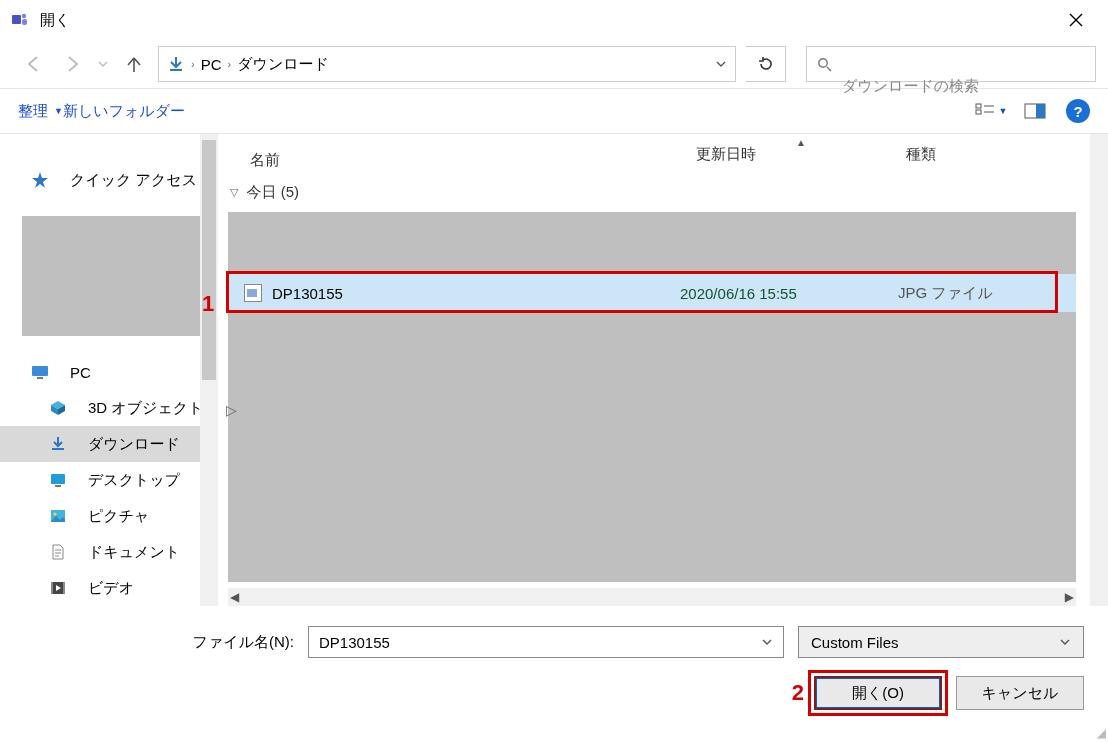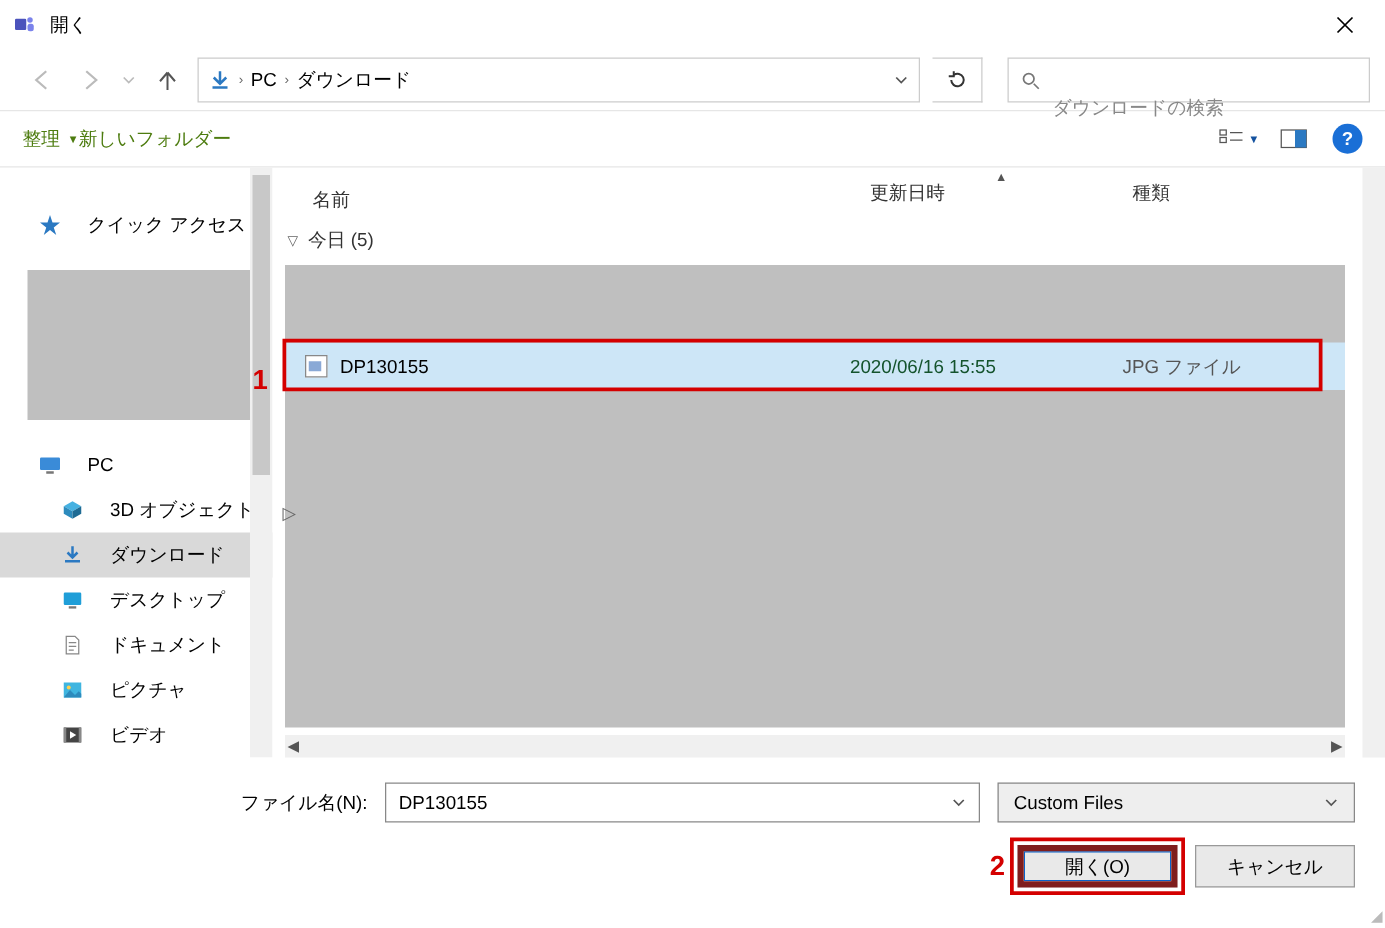--- a/index.html
+++ b/index.html
@@ -21,21 +21,21 @@
   .crumb-sep{ color:#666; margin:0 6px; font-size:11px;}
   .crumb { font-size:15px; color:#000; }
   .addr-drop{ margin-left:auto; color:#555; font-size:12px;}
   .refresh{ width:40px;height:36px;border:1px solid #ccc;border-left:none;display:flex;align-items:center;justify-content:center;color:#333;font-size:16px;}
   .searchbox{ width:290px;height:36px;border:1px solid #ccc;display:flex;align-items:center;padding:0 10px;margin-left:10px;background:#fff;gap:10px;}
   .searchbox .icon{color:#666;font-size:15px;}
   .searchbox .ph{color:#888;font-size:15px;margin-top:44px;}
 
   
   .toolbar{height:46px;border-top:1px solid #e6e6e6;border-bottom:1px solid #e6e6e6;display:flex;align-items:center;padding:0 18px;background:#fff;}
-  .toolbar .tl{color:#4d7c0f;font-size:15px;display:flex;align-items:center;gap:6px;cursor:pointer;}
+  .toolbar .tl{color:#1d4ed8;font-size:15px;display:flex;align-items:center;gap:6px;cursor:pointer;}
   .toolbar .tl .caret{font-size:9px;}
   .toolbar .newfolder{}
   .toolbar .spacer{flex:1;}
   .viewbtn{width:34px;height:26px;display:flex;align-items:center;justify-content:center;margin-left:10px;color:#555;}
   .viewbtn .caret{font-size:9px;margin-left:4px;color:#14529f;}
   .helpbtn{width:24px;height:24px;border-radius:50%;background:#1a6fd6;color:#fff;display:flex;align-items:center;justify-content:center;font-size:15px;font-weight:bold;margin-left:14px;}
 
   
   .bodysplit{display:flex;height:472px;position:relative;}
   .sidebar{width:218px;height:100%;position:relative;padding-top:28px;overflow:hidden;}
@@ -73,21 +73,21 @@
   .main .expand-caret{position:absolute;left:8px;top:268px;color:#666;font-size:14px;}
 
   
   .footer{padding:18px 24px 0 24px;}
   .fnrow{display:flex;align-items:center;height:36px;gap:14px;}
   .fnlabel{font-size:15px;text-align:right;width:270px;}
   .fncombo{flex:1;height:32px;border:1px solid #888;display:flex;align-items:center;padding:0 10px;justify-content:space-between;font-size:15px;}
   .ftcombo{width:286px;height:32px;border:1px solid #888;display:flex;align-items:center;padding:0 12px;justify-content:space-between;font-size:15px;background:#eee;}
   .btnrow{display:flex;justify-content:flex-end;gap:14px;margin-top:16px;align-items:center;position:relative;}
   .btn{width:128px;height:34px;border:1px solid #999;background:#e9e9e9;display:flex;align-items:center;justify-content:center;font-size:15px;cursor:pointer;}
-  .btn.primary{border:5px solid #7f1d1d;box-shadow:inset 0 0 0 1px #0a62c9;}
+  .btn.primary{border:2px solid #7f1d1d;box-shadow:inset 0 0 0 1px #0a62c9;}
   .high-red.r2{border-width:3px;}
   .corner{position:absolute;right:2px;bottom:2px;width:14px;height:14px;color:#bbb;font-size:12px;display:flex;align-items:flex-end;justify-content:flex-end;}
 
   svg{display:block;}
 </style>
 </head>
 <body>
 
 <div class="titlebar">
   <span class="app-icon">
@@ -229,36 +229,36 @@
       <span class="tree-icon">
         <svg width="16" height="14" viewBox="0 0 16 14">
             <rect x="1" y="1" width="14" height="10" rx="1" fill="#1f9ed8"></rect>
             <rect x="5" y="12" width="6" height="2" fill="#777"></rect>
           </svg>
       </span>
       <span>デスクトップ</span>
     </div>
     <div class="tree-item indent">
       <span class="tree-icon">
-        <svg width="14" height="16" viewBox="0 0 14 16">
-            <path d="M2 1 H9 L12 4 V15 H2 Z" fill="#fff" stroke="#888"></path>
-            <path d="M4 6 H10 M4 9 H10 M4 12 H8" stroke="#888"></path>
-          </svg>
-      </span>
-      <span>ドキュメント</span>
-    </div>
-    <div class="tree-item indent">
-      <span class="tree-icon">
         <svg width="16" height="14" viewBox="0 0 16 14">
             <rect x="1" y="1" width="14" height="12" fill="#3fb5e0"></rect>
             <circle cx="5" cy="5" r="1.6" fill="#ffd24d"></circle>
             <path d="M1 13 L6 7 L10 11 L13 8 L15 10 V13 Z" fill="#2d8bbd"></path>
           </svg>
       </span>
       <span>ピクチャ</span>
+    </div>
+    <div class="tree-item indent">
+      <span class="tree-icon">
+        <svg width="14" height="16" viewBox="0 0 14 16">
+            <path d="M2 1 H9 L12 4 V15 H2 Z" fill="#fff" stroke="#888"></path>
+            <path d="M4 6 H10 M4 9 H10 M4 12 H8" stroke="#888"></path>
+          </svg>
+      </span>
+      <span>ドキュメント</span>
     </div>
     <div class="tree-item indent">
       <span class="tree-icon">
         <svg width="16" height="14" viewBox="0 0 16 14">
             <rect x="1" y="1" width="14" height="12" fill="#444"></rect>
             <rect x="1" y="1" width="2" height="12" fill="#888"></rect>
             <rect x="13" y="1" width="2" height="12" fill="#888"></rect>
             <path d="M6 4 L11 7 L6 10 Z" fill="#fff"></path>
           </svg>
       </span>

